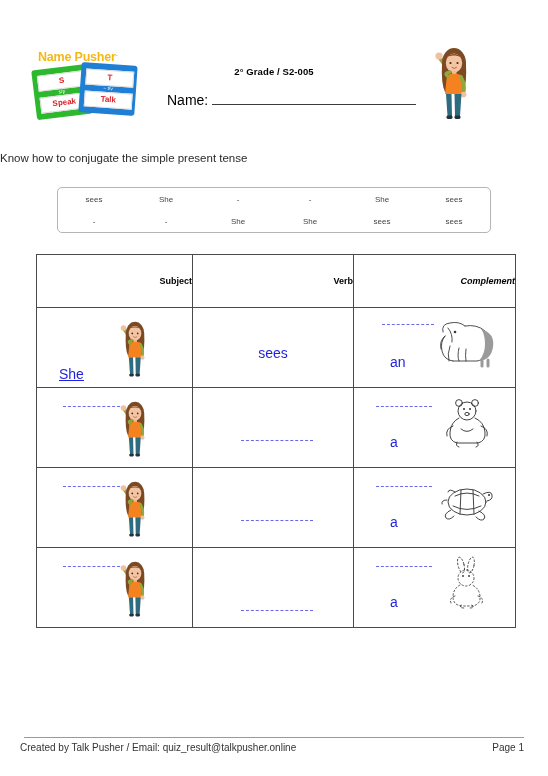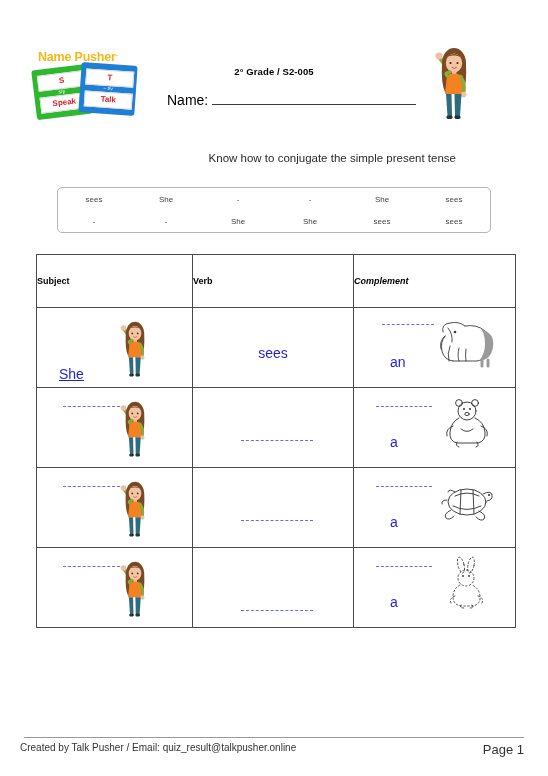--- a/index.html
+++ b/index.html
@@ -122,21 +122,21 @@
     left: 428px;
     top: 42px;
   }
 
   
   .worksheet-title {
     position: absolute;
     left: 0;
     top: 152px;
     width: 456px;
-    text-align: right;
+    text-align: left;
     font-size: 11.5px;
     color: #2b2b2b;
   }
 
   
   .wordbank {
     position: absolute;
     left: 57px;
     top: 187px;
     width: 434px;
@@ -170,21 +170,21 @@
     table-layout: fixed;
   }
   .main-table th,
   .main-table td {
     border: 1px solid #4a4a4a;
     padding: 0;
     vertical-align: bottom;
   }
   .main-table th {
     height: 52px;
-    text-align: left;
+    text-align: right;
     vertical-align: middle;
     font-size: 9px;
     font-weight: bold;
   }
   .main-table td {
     height: 79px;
     position: relative;
   }
   .col-subject { width: 155px; }
   .col-verb { width: 160px; }
@@ -273,21 +273,21 @@
     position: absolute;
     left: 20px;
     top: 742px;
     font-size: 10px;
     color: #333333;
   }
   .footer-right {
     position: absolute;
     right: 24px;
     top: 742px;
-    font-size: 13px;
+    font-size: 10px;
     color: #333333;
     margin-left: 40px;
   }
 </style>
 </head>
 <body>
 
 <div class="header">
 
   <div class="logo-block">

